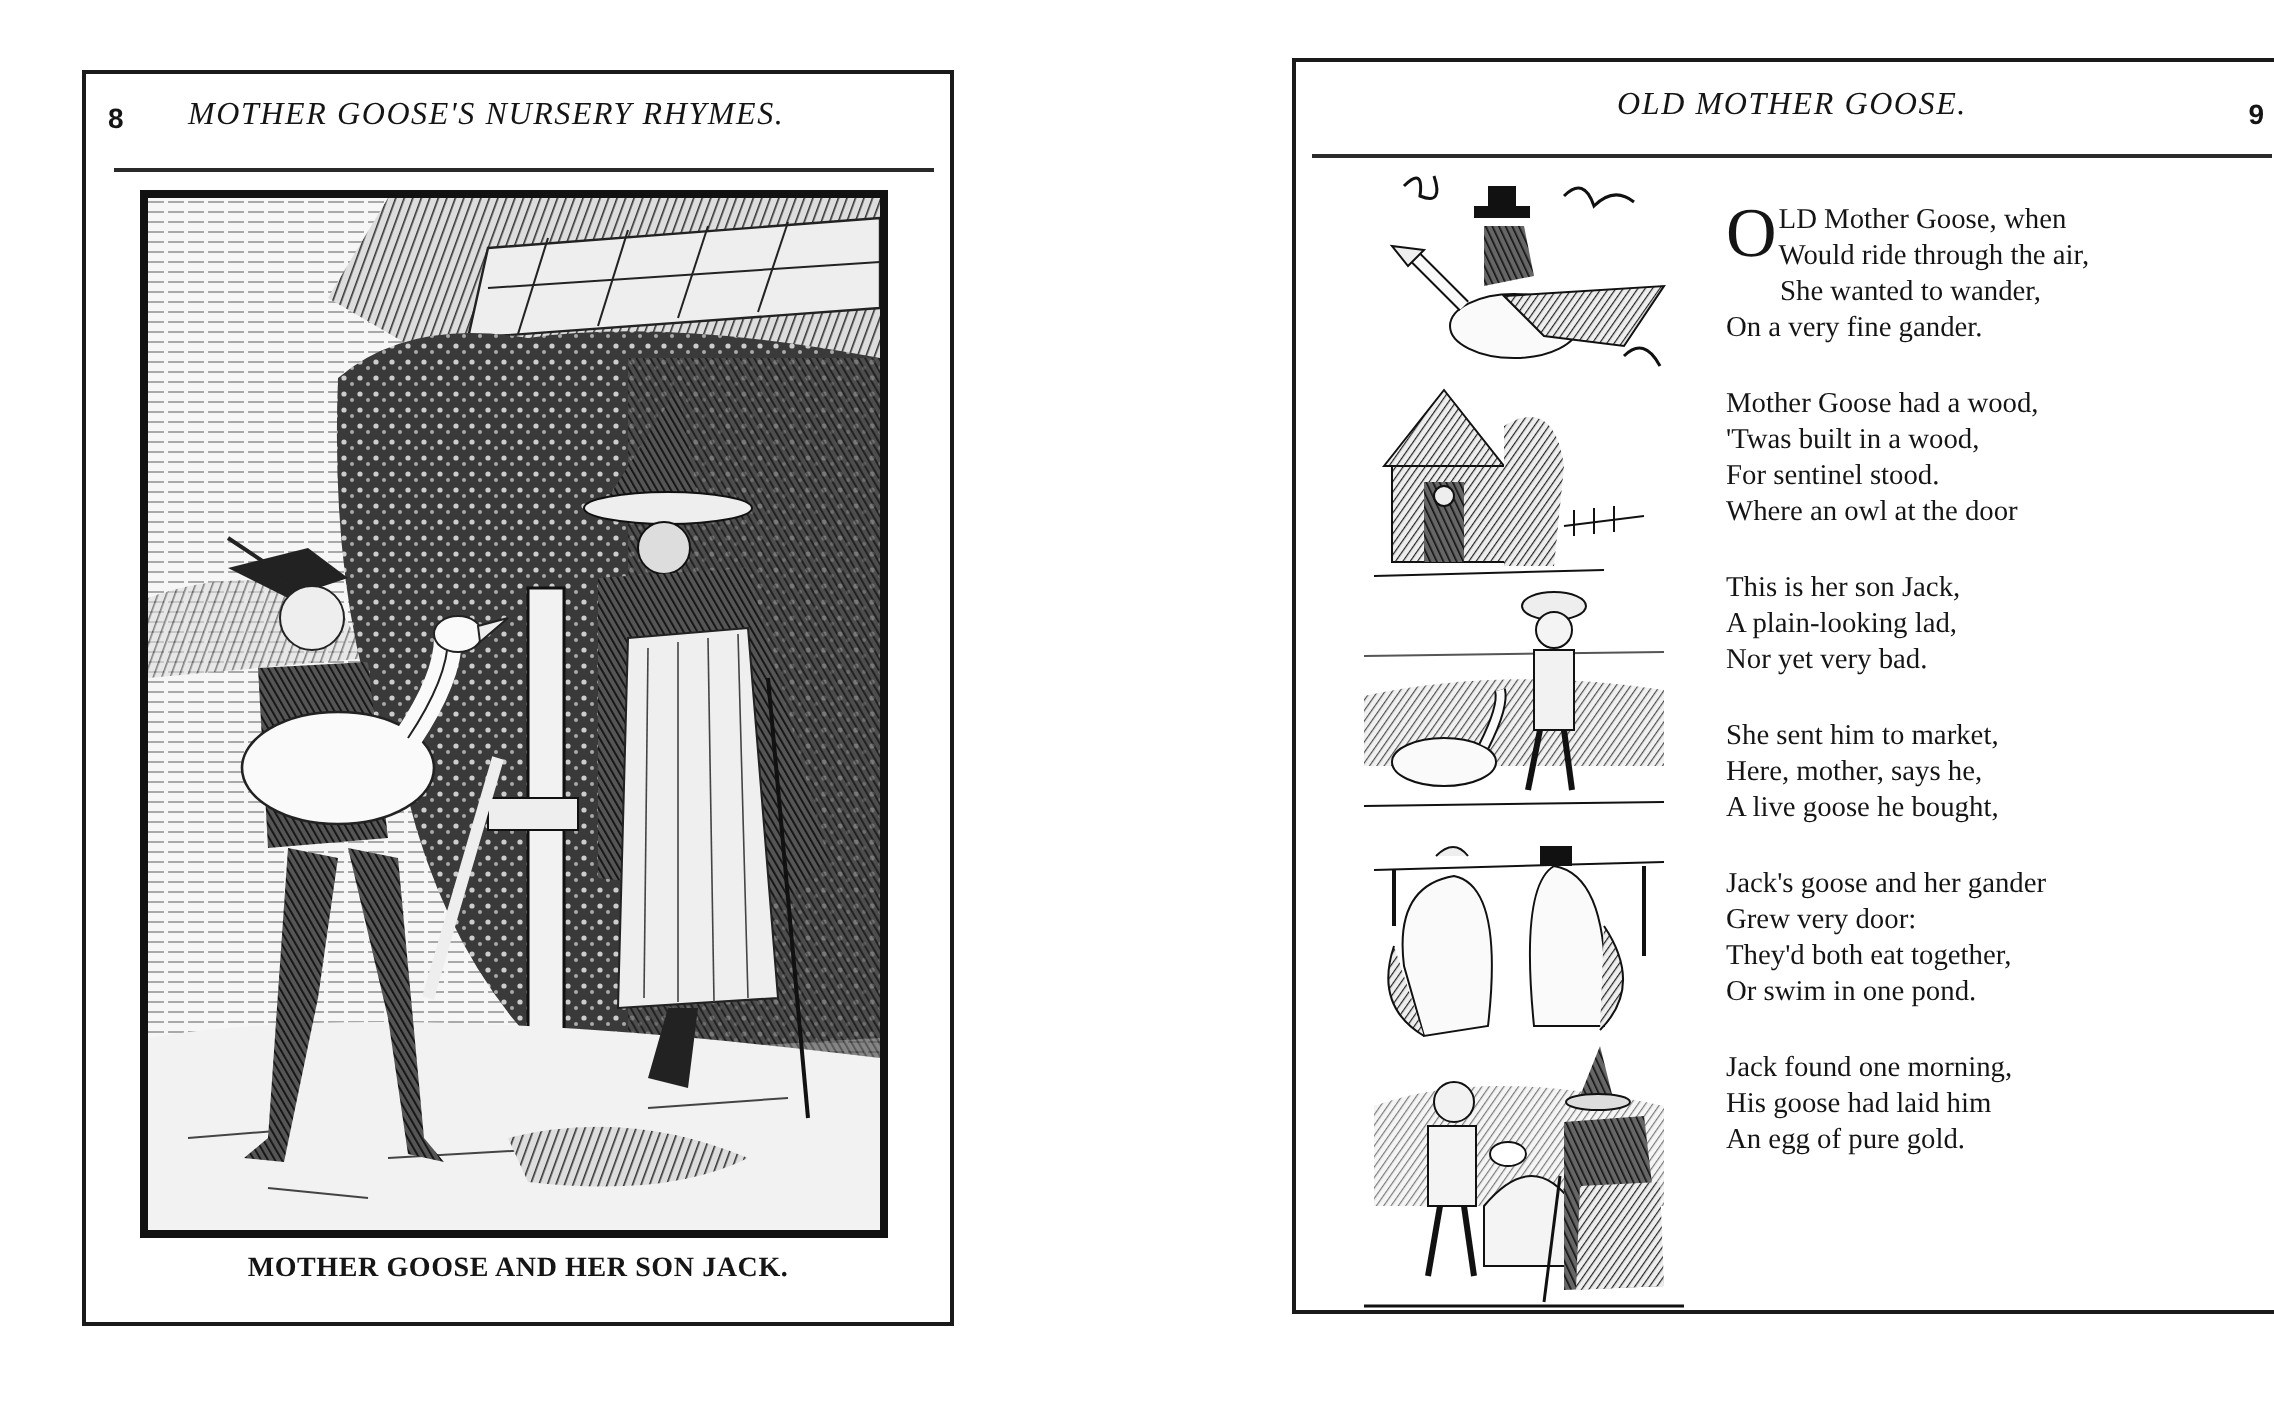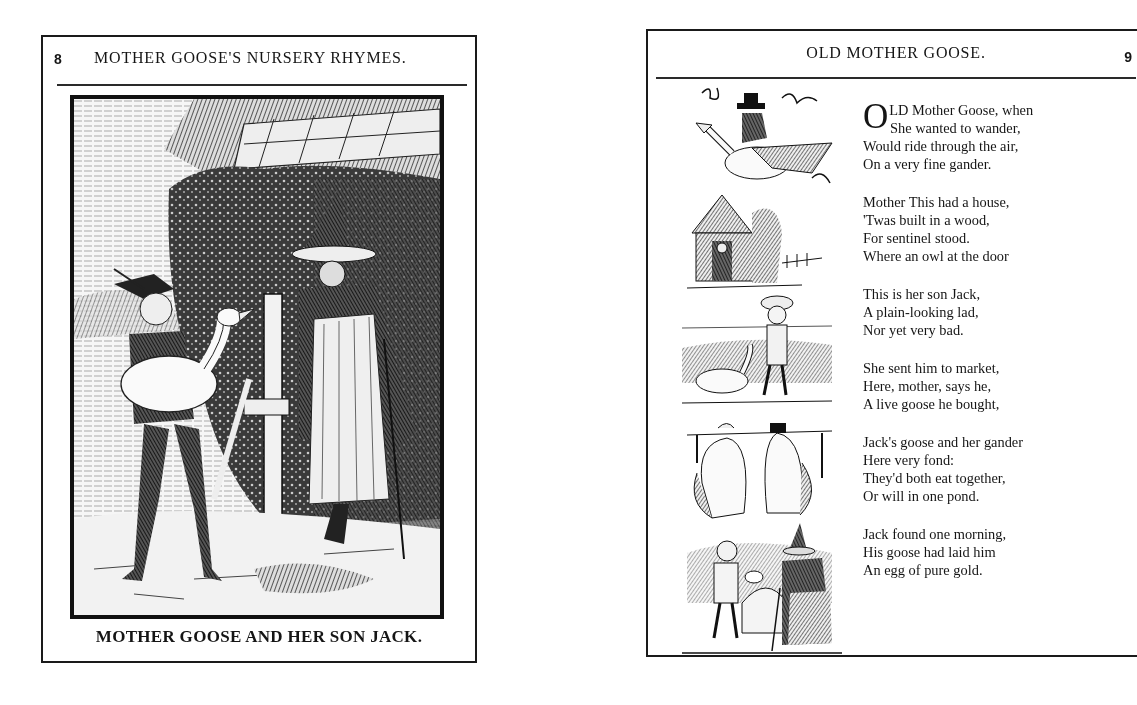--- a/index.html
+++ b/index.html
@@ -14,21 +14,21 @@
   #right-page { left:646px; top:29px; width:500px; height:628px; }
 
   .running-head {
     position:absolute; left:0; right:0; top:0; height:50px;
   }
   .page-number {
     position:absolute; top:14px; font-family:"Liberation Sans", "DejaVu Sans", sans-serif;
     font-weight:bold; font-size:14px;
   }
   .running-title {
-    position:absolute; top:12px; font-size:16px; letter-spacing:0.8px;
+    position:absolute; top:12px; font-style:italic; font-size:16px; letter-spacing:0.8px;
   }
   .head-rule {
     position:absolute; height:0; border-top:2px solid #2a2a2a;
   }
   #left-page .page-number { left:11px; }
   #left-page .running-title { left:51px; }
   #left-page .head-rule { left:14px; right:8px; top:47px; }
 
   #right-page .page-number { right:12px; top:18px; }
   #right-page .running-title { left:0; right:0; text-align:center; top:13px; }
@@ -36,21 +36,21 @@
 
   
   .engraving {
     position:absolute; left:27px; top:58px; width:374px; height:524px;
     border:4px solid #111; box-sizing:border-box; overflow:hidden;
     background:#f4f4f4;
   }
   .engraving svg { display:block; }
   .caption {
     position:absolute; left:0; right:0; top:590px; text-align:center;
-    font-size:17px; font-weight:bold; letter-spacing:0.3px;
+    font-size:14px; font-weight:bold; letter-spacing:0.3px;
   }
 
   
   .vignette-column {
     position:absolute; left:34px; top:52px; width:160px; height:572px;
   }
   .verse-column {
     position:absolute; left:215px; top:70px; width:215px;
     font-size:14.4px; line-height:18px;
   }
@@ -253,45 +253,45 @@
         <line x1="98" y1="505" x2="90" y2="568" stroke="#111" stroke-width="1.5"></line>
         <line x1="0" y1="570" x2="160" y2="570" stroke="#111" stroke-width="1.5"></line>
       </g>
     </svg>
   </div>
 
   <div class="verse-column">
     <div class="stanza stanza-first">
       <span class="drop-cap">O</span>
       <span class="line">LD Mother Goose, when</span>
+      <span class="line">Would ride through the air,</span>
       <span class="line indent">She wanted to wander,</span>
-      <span class="line">Would ride through the air,</span>
       <span class="line">On a very fine gander.</span>
     </div>
     <div class="stanza">
-      <span class="line">Mother This had a house,</span>
+      <span class="line">Mother Goose had a wood,</span>
       <span class="line">'Twas built in a wood,</span>
       <span class="line">For sentinel stood.</span>
       <span class="line">Where an owl at the door</span>
     </div>
     <div class="stanza">
       <span class="line">This is her son Jack,</span>
       <span class="line">A plain-looking lad,</span>
       <span class="line">Nor yet very bad.</span>
     </div>
     <div class="stanza">
       <span class="line">She sent him to market,</span>
       <span class="line">Here, mother, says he,</span>
       <span class="line">A live goose he bought,</span>
     </div>
     <div class="stanza">
       <span class="line">Jack's goose and her gander</span>
-      <span class="line">Here very fond:</span>
+      <span class="line">Grew very door:</span>
       <span class="line">They'd both eat together,</span>
-      <span class="line">Or will in one pond.</span>
+      <span class="line">Or swim in one pond.</span>
     </div>
     <div class="stanza">
       <span class="line">Jack found one morning,</span>
       <span class="line">His goose had laid him</span>
       <span class="line">An egg of pure gold.</span>
     </div>
   </div>
 </div>
 
 </body></html>

